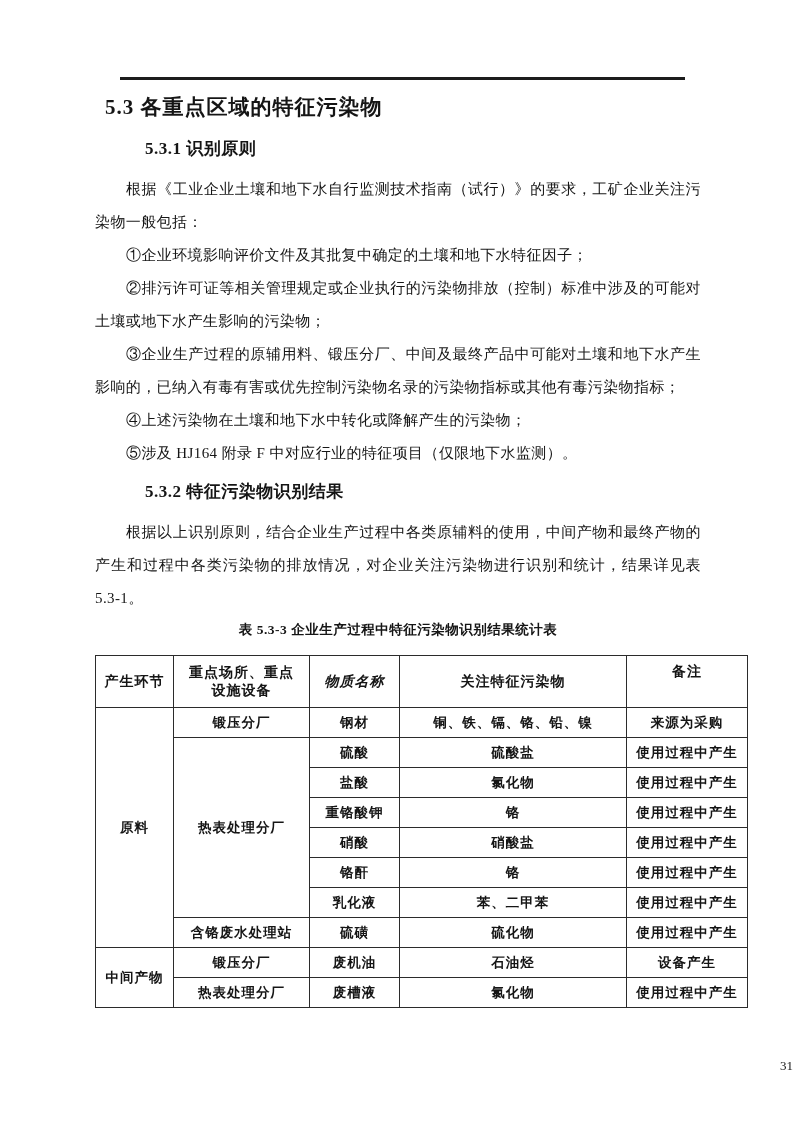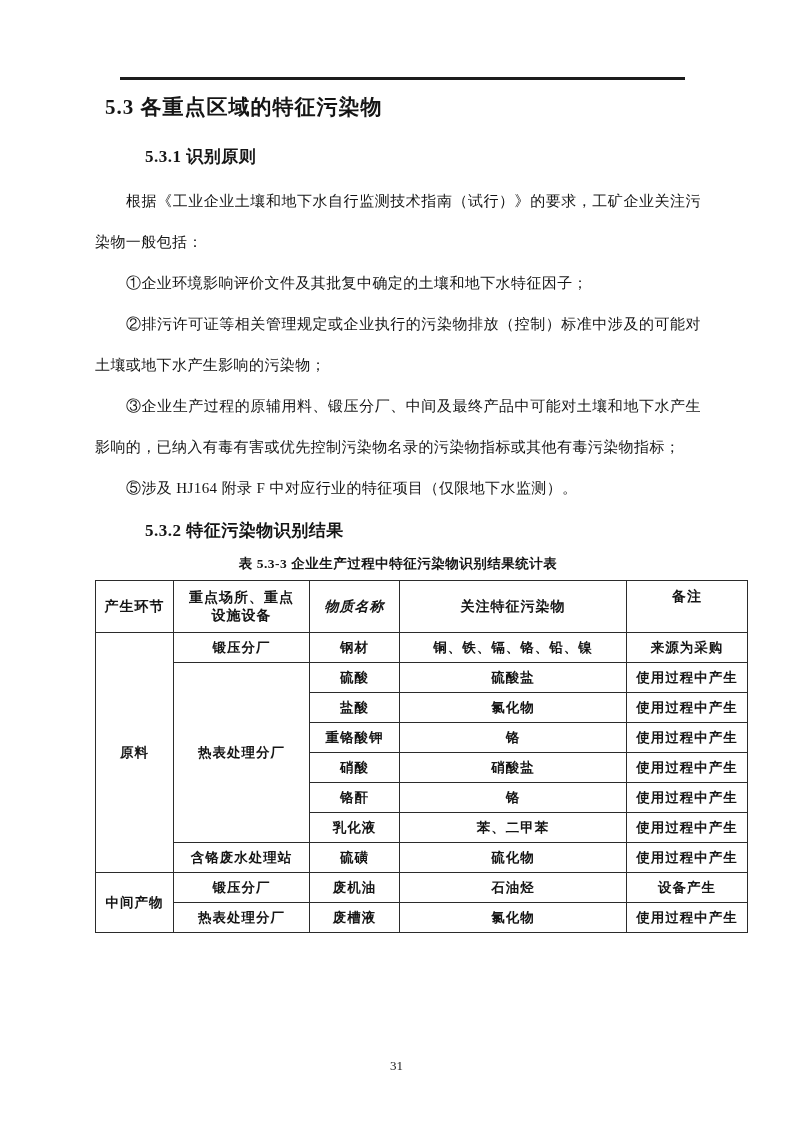--- a/index.html
+++ b/index.html
@@ -38,45 +38,45 @@
     letter-spacing: 1px;
   }
 
   h2.sub {
     font-size: 17px;
     line-height: 24px;
     font-weight: bold;
     margin-left: 50px;
     letter-spacing: 0.5px;
   }
-  h2.sub-a { margin-top: 25px; margin-bottom: 12px; }
+  h2.sub-a { margin-top: 17px; margin-bottom: 12px; }
   h2.sub-b { margin-top: 10px;  margin-bottom: 12px; }
 
   p.body {
     font-size: 15px;
-    line-height: 41px;
+    line-height: 33px;
     text-indent: 31px;
     text-align: justify;
     letter-spacing: 0.4px;
   }
 
   .table-caption {
     margin-top: 6px;
     text-align: center;
     font-weight: bold;
     font-size: 13.5px;
     line-height: 18px;
     letter-spacing: 0.5px;
   }
 
   table.pollutants {
     border-collapse: collapse;
     table-layout: fixed;
     width: 652px;
-    margin-top: 7px;
+    margin-top: 16px;
   }
   table.pollutants th,
   table.pollutants td {
     border: 1px solid #2b2b2b;
     text-align: center;
     vertical-align: middle;
     font-size: 13.5px;
     letter-spacing: 1px;
     padding: 1px 2px;
     overflow: hidden;
@@ -94,45 +94,47 @@
   .col-location  { width: 136px; }
   .col-substance { width: 90px; font-style: italic;  }
   .col-pollut    { width: 227px; }
   .col-remark    { width: 121px; }
 
   .page-number {
     position: absolute;
     top: 1058px;
     left: 0;
     right: 0;
-    text-align: center;
+    text-align: right;
     font-size: 13px;
   }
 </style>
 </head>
 <body>
 
 <div class="page">
 
   <div class="header-rule"></div>
 
   <div class="content">
 
     <h1 class="sec">5.3 各重点区域的特征污染物</h1>
 
     <h2 class="sub sub-a">5.3.1 识别原则</h2>
 
     <p class="body">根据《工业企业土壤和地下水自行监测技术指南（试行）》的要求，工矿企业关注污染物一般包括：</p>
     <p class="body">①企业环境影响评价文件及其批复中确定的土壤和地下水特征因子；</p>
     <p class="body">②排污许可证等相关管理规定或企业执行的污染物排放（控制）标准中涉及的可能对土壤或地下水产生影响的污染物；</p>
     <p class="body">③企业生产过程的原辅用料、锻压分厂、中间及最终产品中可能对土壤和地下水产生影响的，已纳入有毒有害或优先控制污染物名录的污染物指标或其他有毒污染物指标；</p>
+    <p class="body">④上述污染物在土壤和地下水中转化或降解产生的污染物；</p>
     <p class="body">⑤涉及 HJ164 附录 F 中对应行业的特征项目（仅限地下水监测）。</p>
 
     <h2 class="sub sub-b">5.3.2 特征污染物识别结果</h2>
 
+    <p class="body">根据以上识别原则，结合企业生产过程中各类原辅料的使用，中间产物和最终产物的产生和过程中各类污染物的排放情况，对企业关注污染物进行识别和统计，结果详见表 5.3-1。</p>
 
     <div class="table-caption">表 5.3-3 企业生产过程中特征污染物识别结果统计表</div>
 
     <table class="pollutants">
       <colgroup>
         <col class="col-stage">
           <col class="col-location">
           <col class="col-substance">
           <col class="col-pollut">
           <col class="col-remark">

